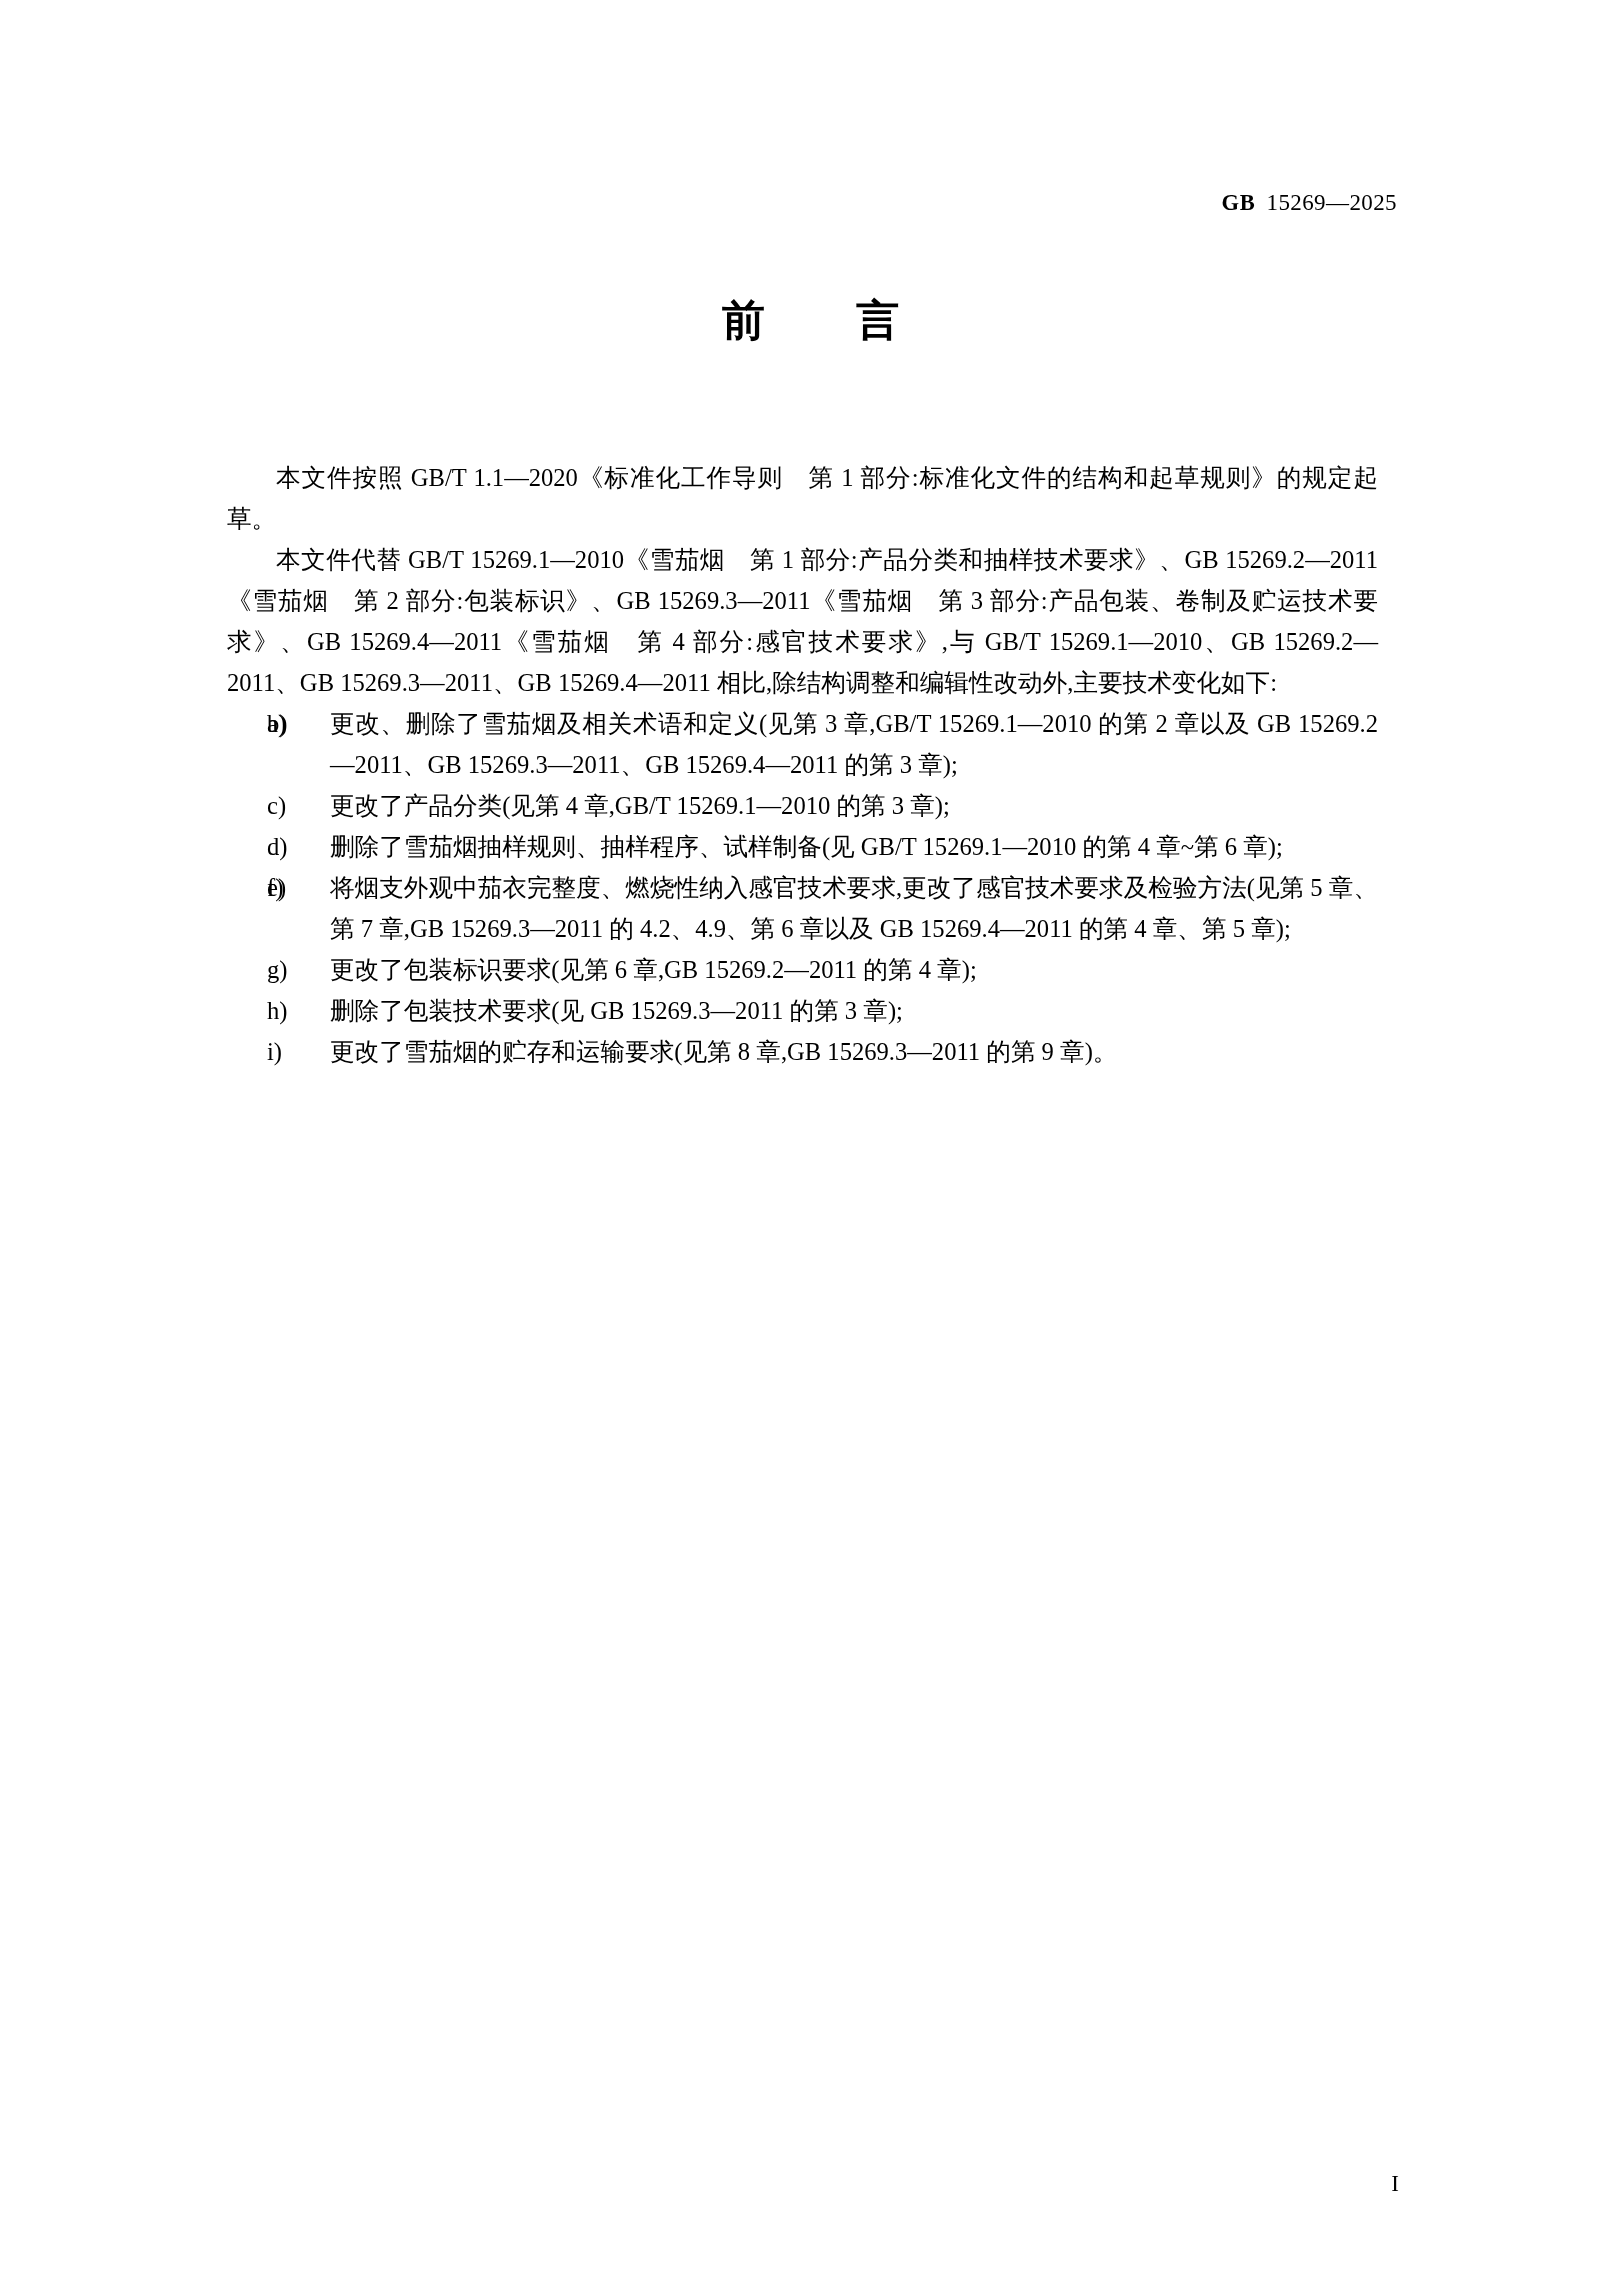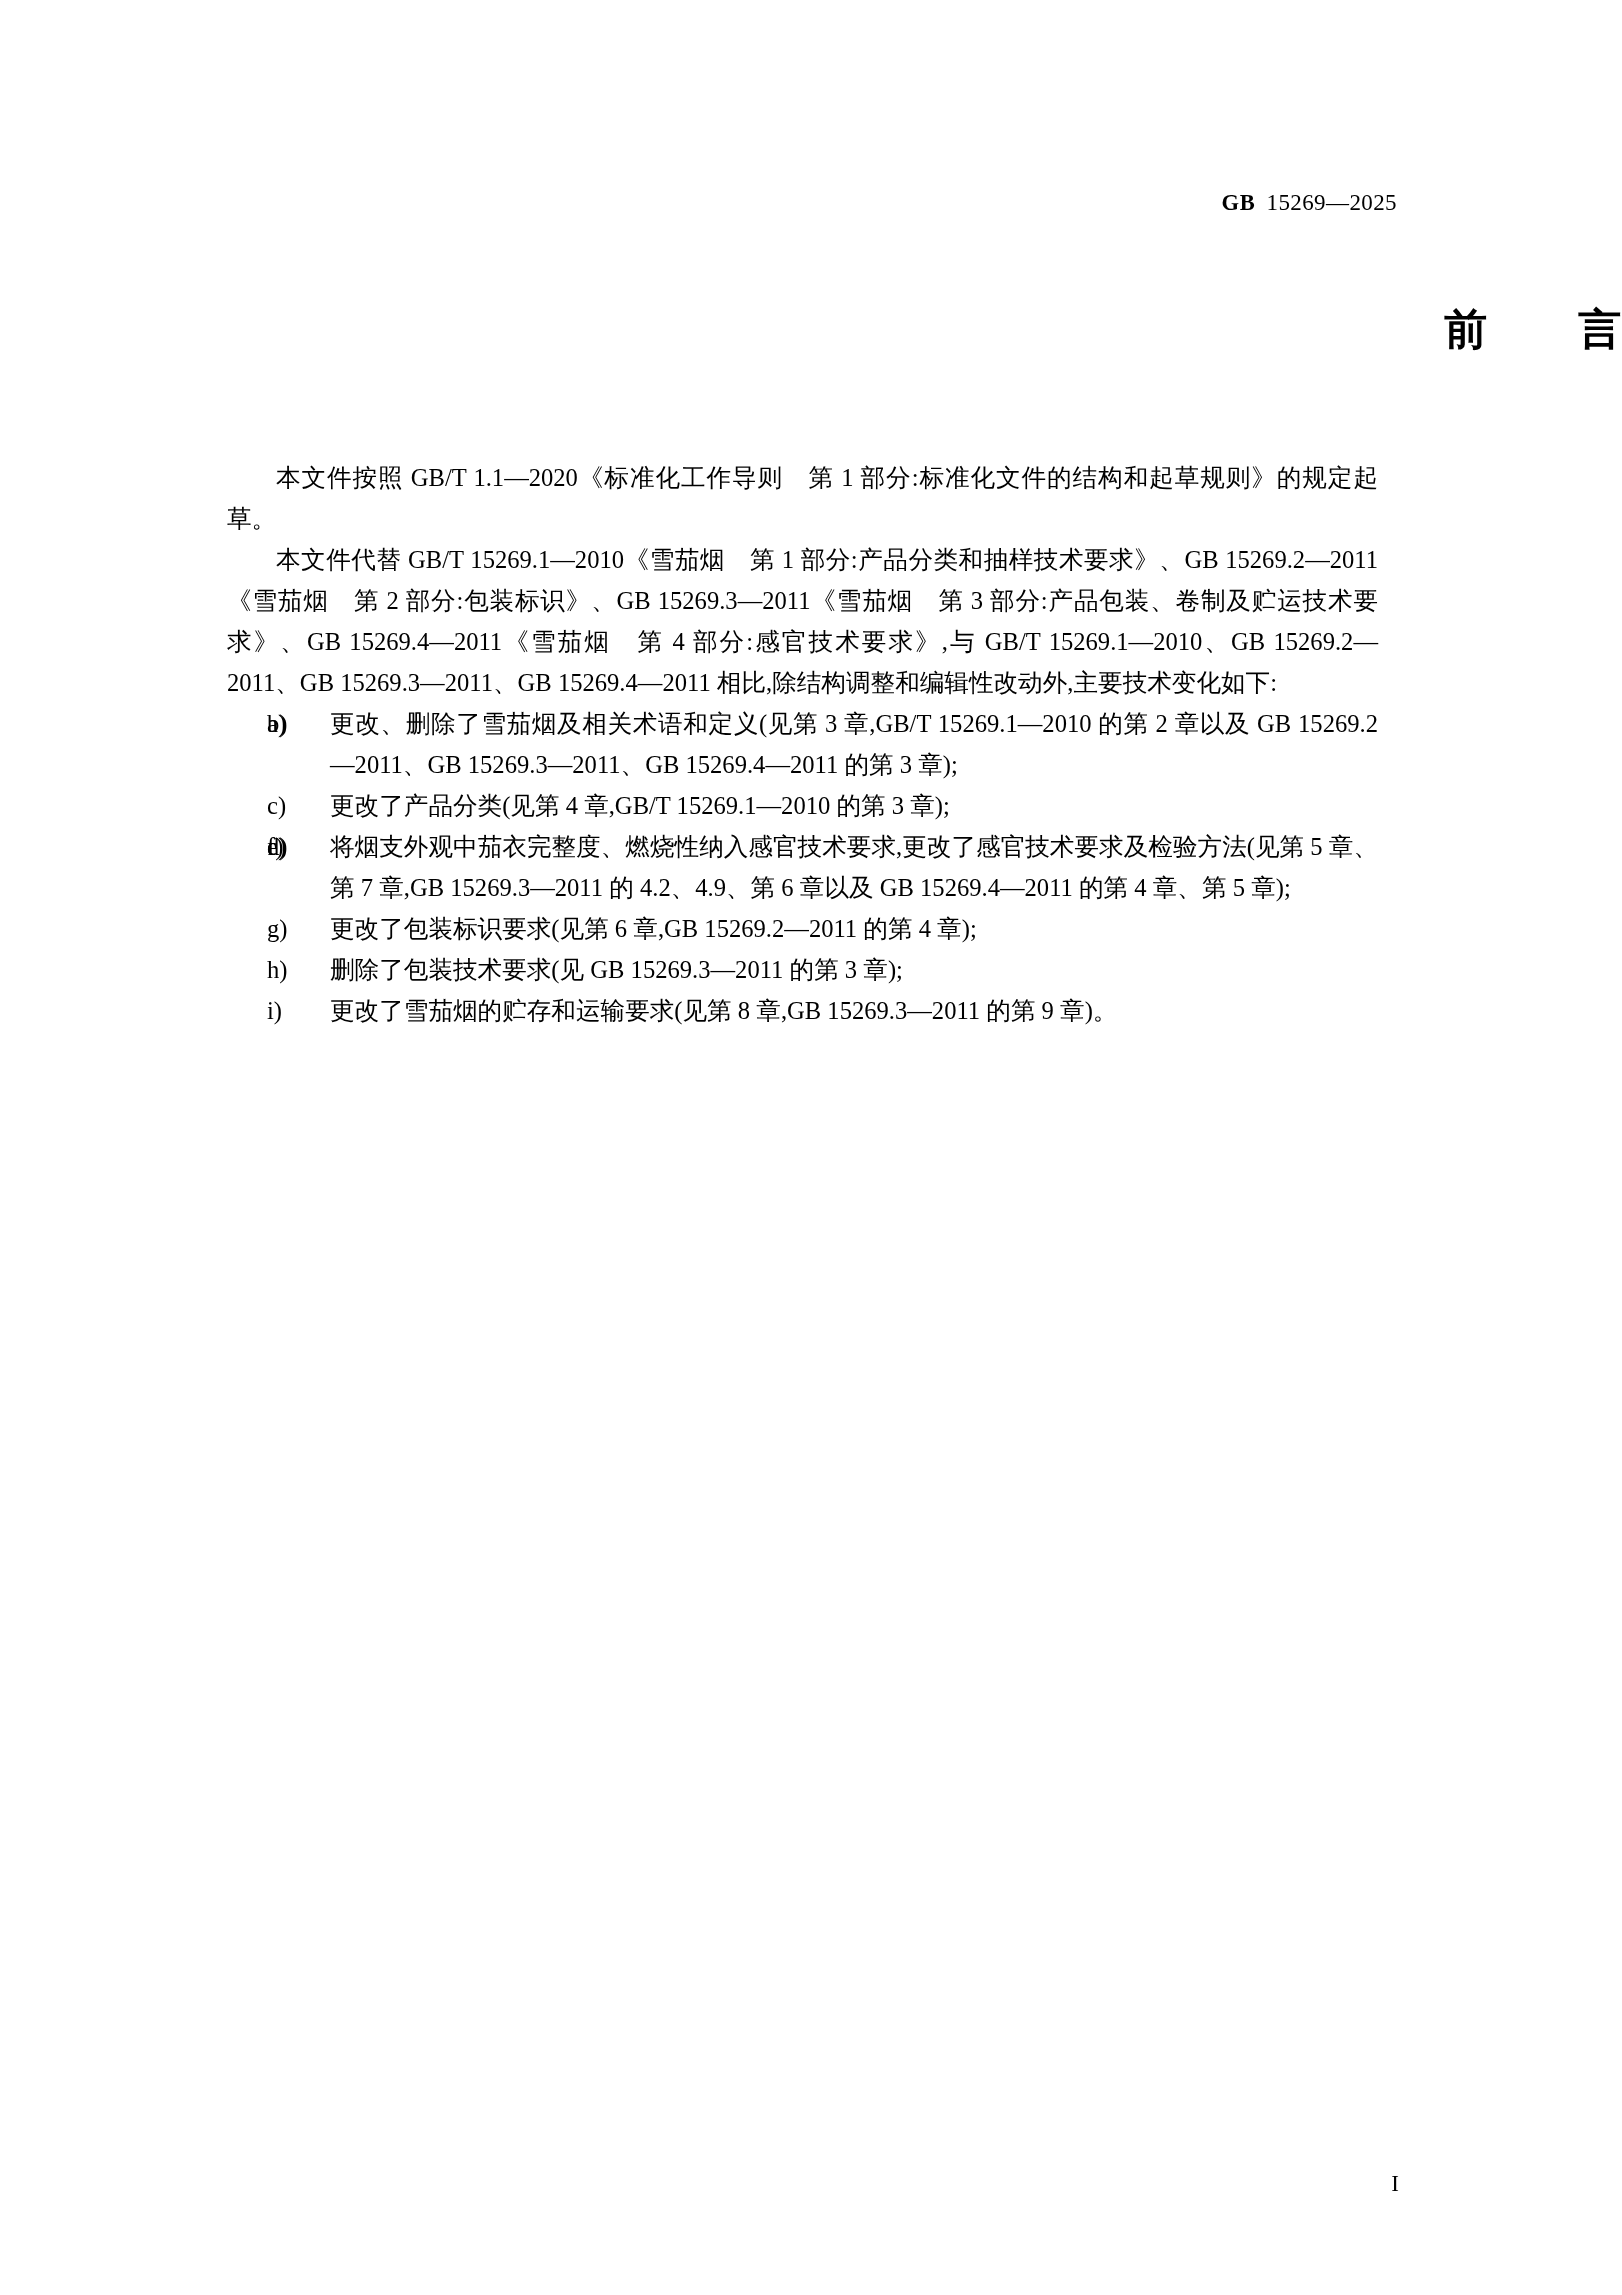--- a/index.html
+++ b/index.html
@@ -41,24 +41,24 @@
   }
   .running-header .std-number {
     font-weight: normal;
     margin-left: 11px;
     font-size: 23px;
   }
 
   
   .doc-title {
     position: absolute;
-    top: 301px;
+    top: 292px;
     left: 0;
     width: 1623px;
-    text-align: right;
+    text-align: center;
     font-family: "Liberation Sans", "DejaVu Sans", sans-serif;
     font-weight: bold;
     font-size: 43px;
     letter-spacing: 1.7px;
   }
 
   
   .body-block {
     position: absolute;
     top: 457px;
@@ -147,20 +147,21 @@
       <li class="list-item">
         <span class="marker">b)</span>
         <span>更改、删除了雪茄烟及相关术语和定义(见第 3 章,GB/T 15269.1—2010 的第 2 章以及 GB 15269.2—2011、GB 15269.3—2011、GB 15269.4—2011 的第 3 章);</span>
       </li>
       <li class="list-item">
         <span class="marker">c)</span>
         <span>更改了产品分类(见第 4 章,GB/T 15269.1—2010 的第 3 章);</span>
       </li>
       <li class="list-item">
         <span class="marker">d)</span>
+        <span>删除了雪茄烟抽样规则、抽样程序、试样制备(见 GB/T 15269.1—2010 的第 4 章~第 6 章);</span>
       </li>
       <li class="list-item">
         <span class="marker">e)</span>
       </li>
       <li class="list-item">
         <span class="marker">f)</span>
         <span>将烟支外观中茄衣完整度、燃烧性纳入感官技术要求,更改了感官技术要求及检验方法(见第 5 章、第 7 章,GB 15269.3—2011 的 4.2、4.9、第 6 章以及 GB 15269.4—2011 的第 4 章、第 5 章);</span>
       </li>
       <li class="list-item">
         <span class="marker">g)</span>

